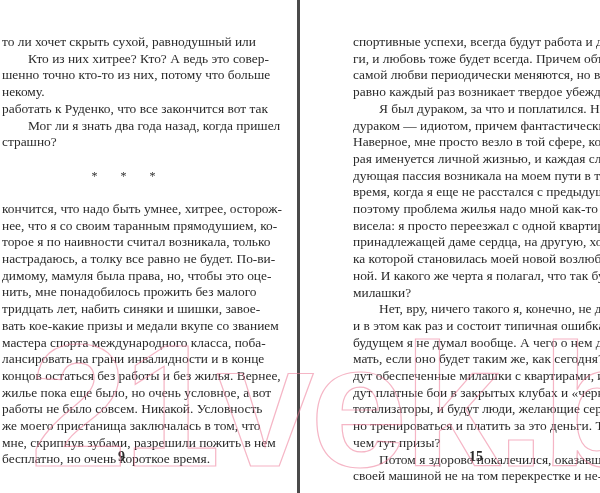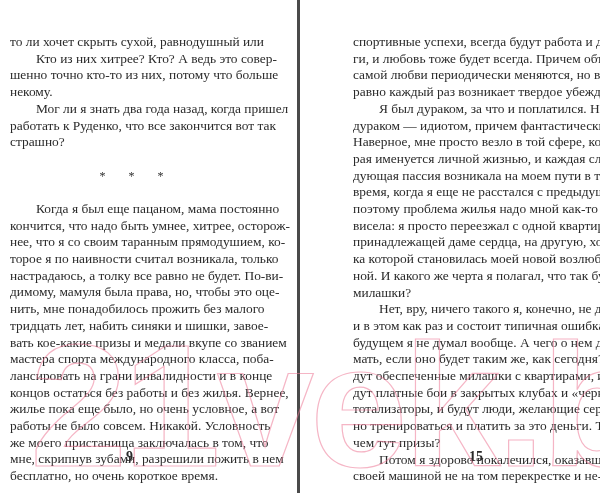--- a/index.html
+++ b/index.html
@@ -5,21 +5,21 @@
   html, body { margin: 0; padding: 0; }
   body {
     width: 600px; height: 493px; overflow: hidden;
     background: #ffffff; position: relative;
     font-family: "Liberation Serif", "DejaVu Serif", serif;
     color: #2a2a2a;
   }
   .page {
     position: absolute; top: 0; height: 493px; background: #fff;
   }
-  .page-left { left: 8px; width: 342px; }
+  .page-left { left: 0; width: 342px; }
   .page-right { left: 300px; width: 300px; }
   .spine {
     position: absolute; top: 0; left: 297px; width: 3px; height: 493px;
     background: #4a4a4a;
   }
   .text-block {
     position: absolute;
     font-size: 13.4px;
     line-height: 16.7px;
     text-align: justify;
@@ -56,27 +56,26 @@
 </head>
 <body>
 
 <div class="page page-left">
   <div class="text-block">
     <div id="left-before">
         <span class="line">то ли хочет скрыть сухой, равнодушный или</span>
         <span class="line indent">Кто из них хитрее? Кто? А ведь это совер-</span>
         <span class="line">шенно точно кто-то из них, потому что больше</span>
         <span class="line last">некому.</span>
+        <span class="line">работать к Руденко, что все закончится вот так</span>
         <span class="line indent">Мог ли я знать два года назад, когда пришел</span>
-        <span class="line">работать к Руденко, что все закончится вот так</span>
         <span class="line last">страшно?</span>
       </div>
     <div class="separator">* * *</div>
     <div id="left-after">
-        <span class="line indent">Когда я был еще пацаном, мама постоянно</span>
         <span class="line">кончится, что надо быть умнее, хитрее, осторож-</span>
         <span class="line">нее, что я со своим таранным прямодушием, ко-</span>
         <span class="line">торое я по наивности считал возникала, только</span>
         <span class="line">настрадаюсь, а толку все равно не будет. По-ви-</span>
         <span class="line">димому, мамуля была права, но, чтобы это оце-</span>
         <span class="line">нить, мне понадобилось прожить без малого</span>
         <span class="line">тридцать лет, набить синяки и шишки, завое-</span>
         <span class="line">вать кое-какие призы и медали вкупе со званием</span>
         <span class="line">мастера спорта международного класса, поба-</span>
         <span class="line">лансировать на грани инвалидности и в конце</span>

